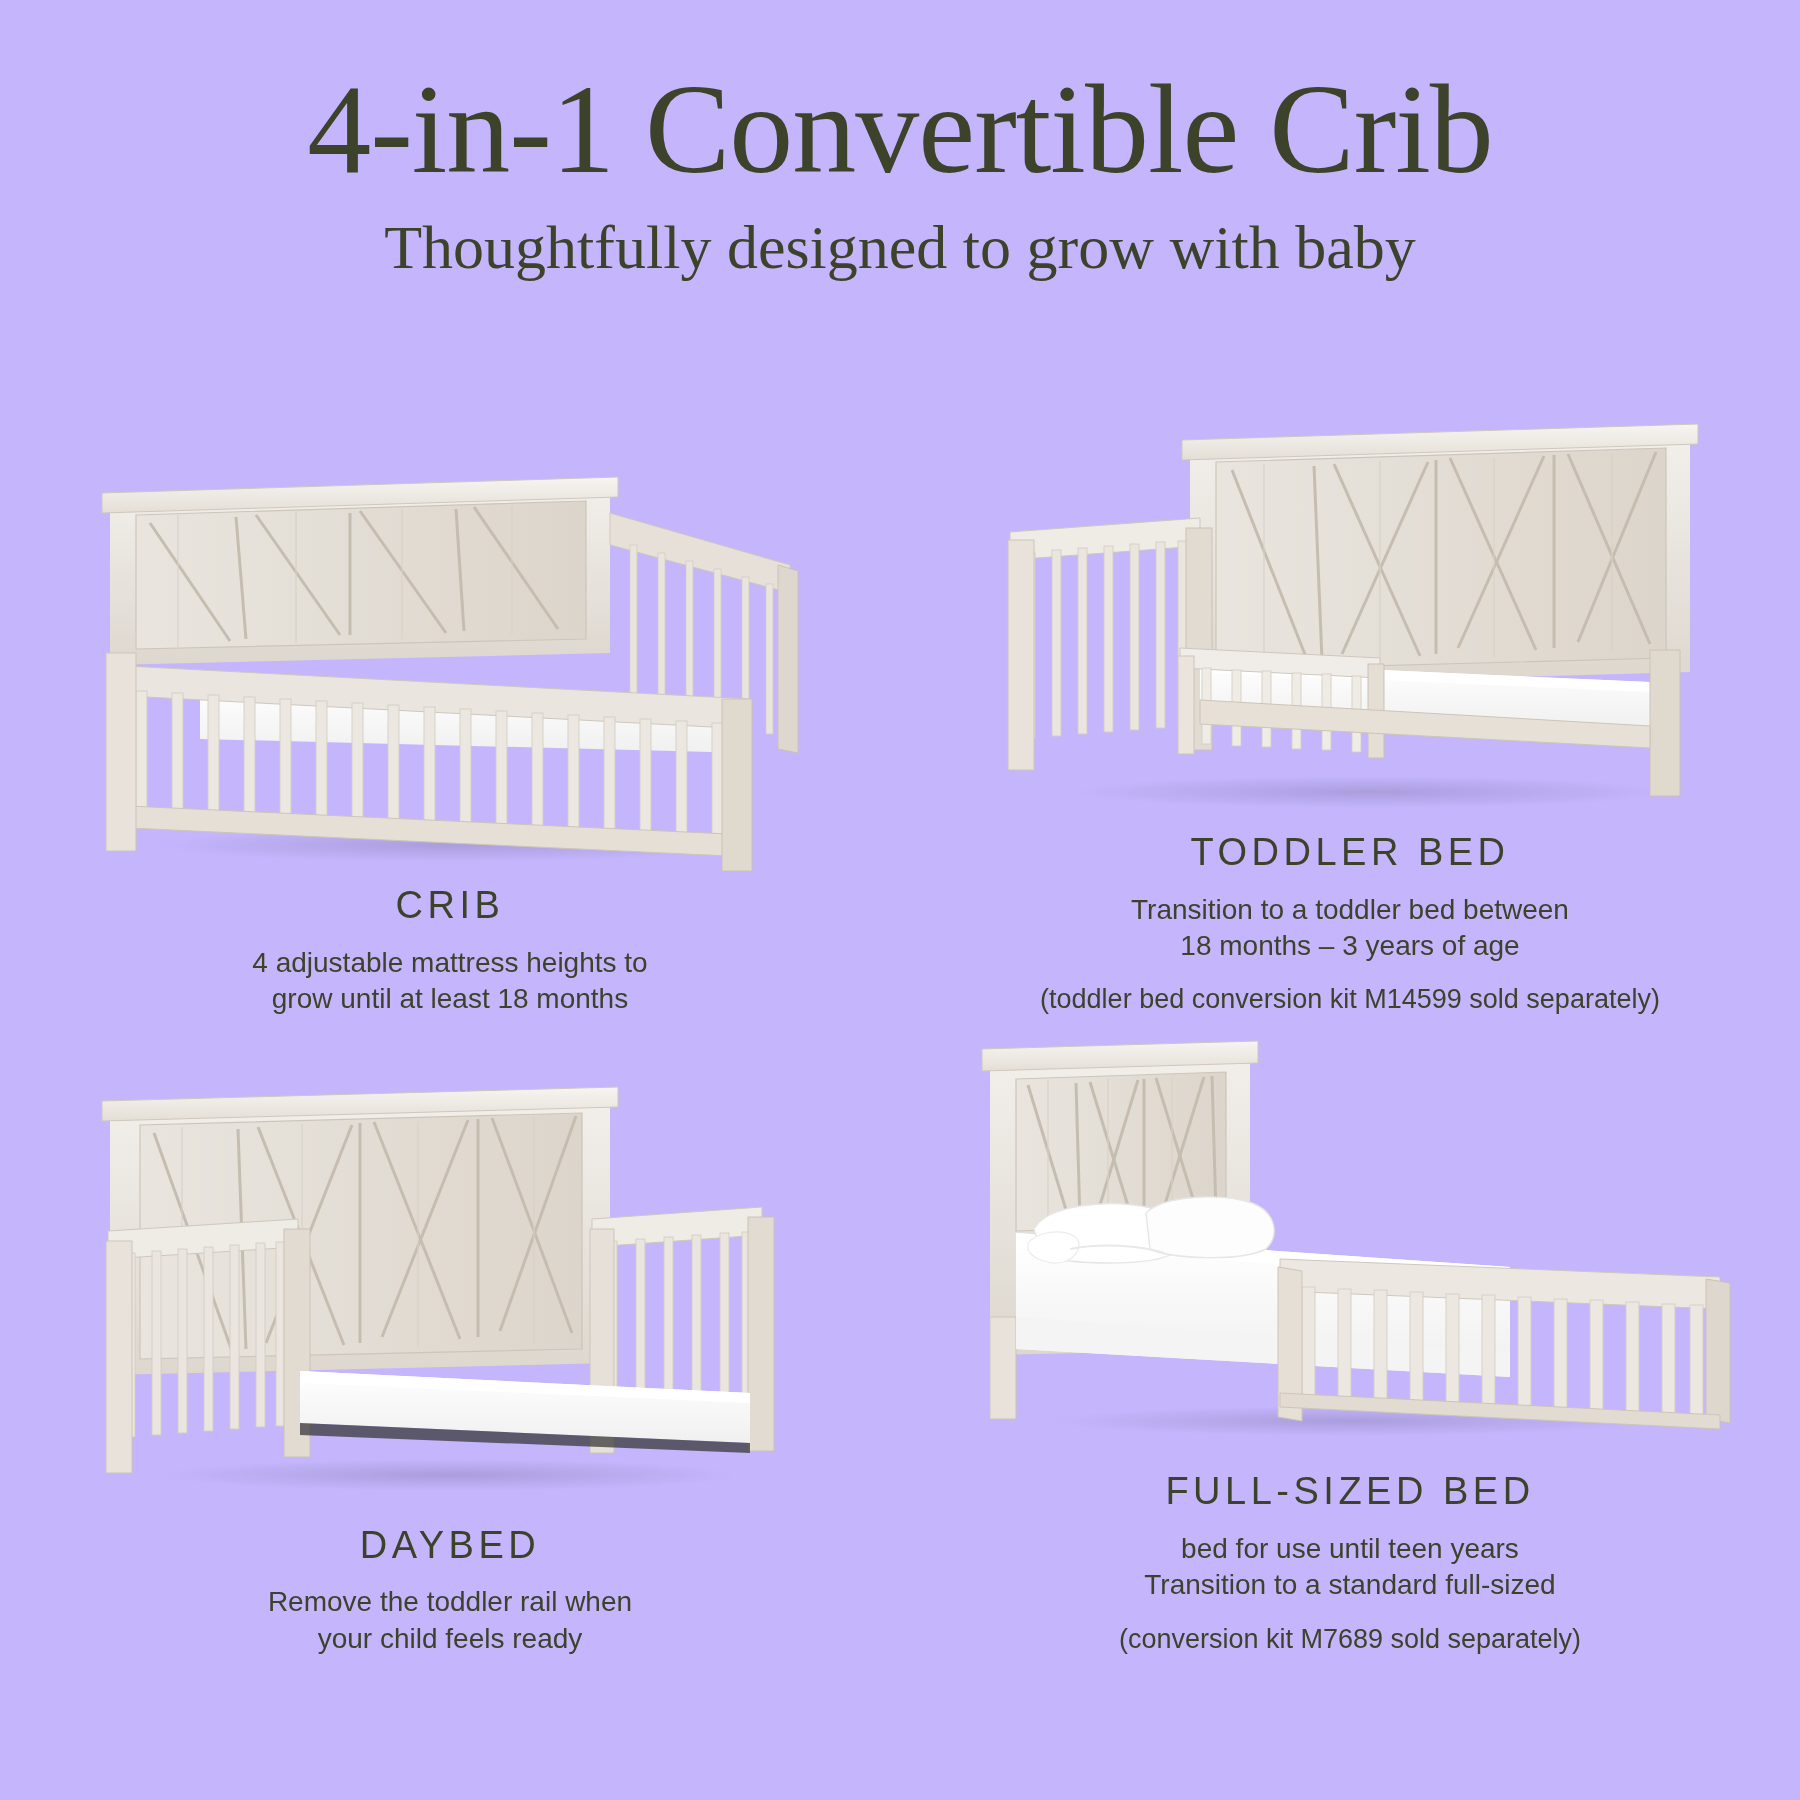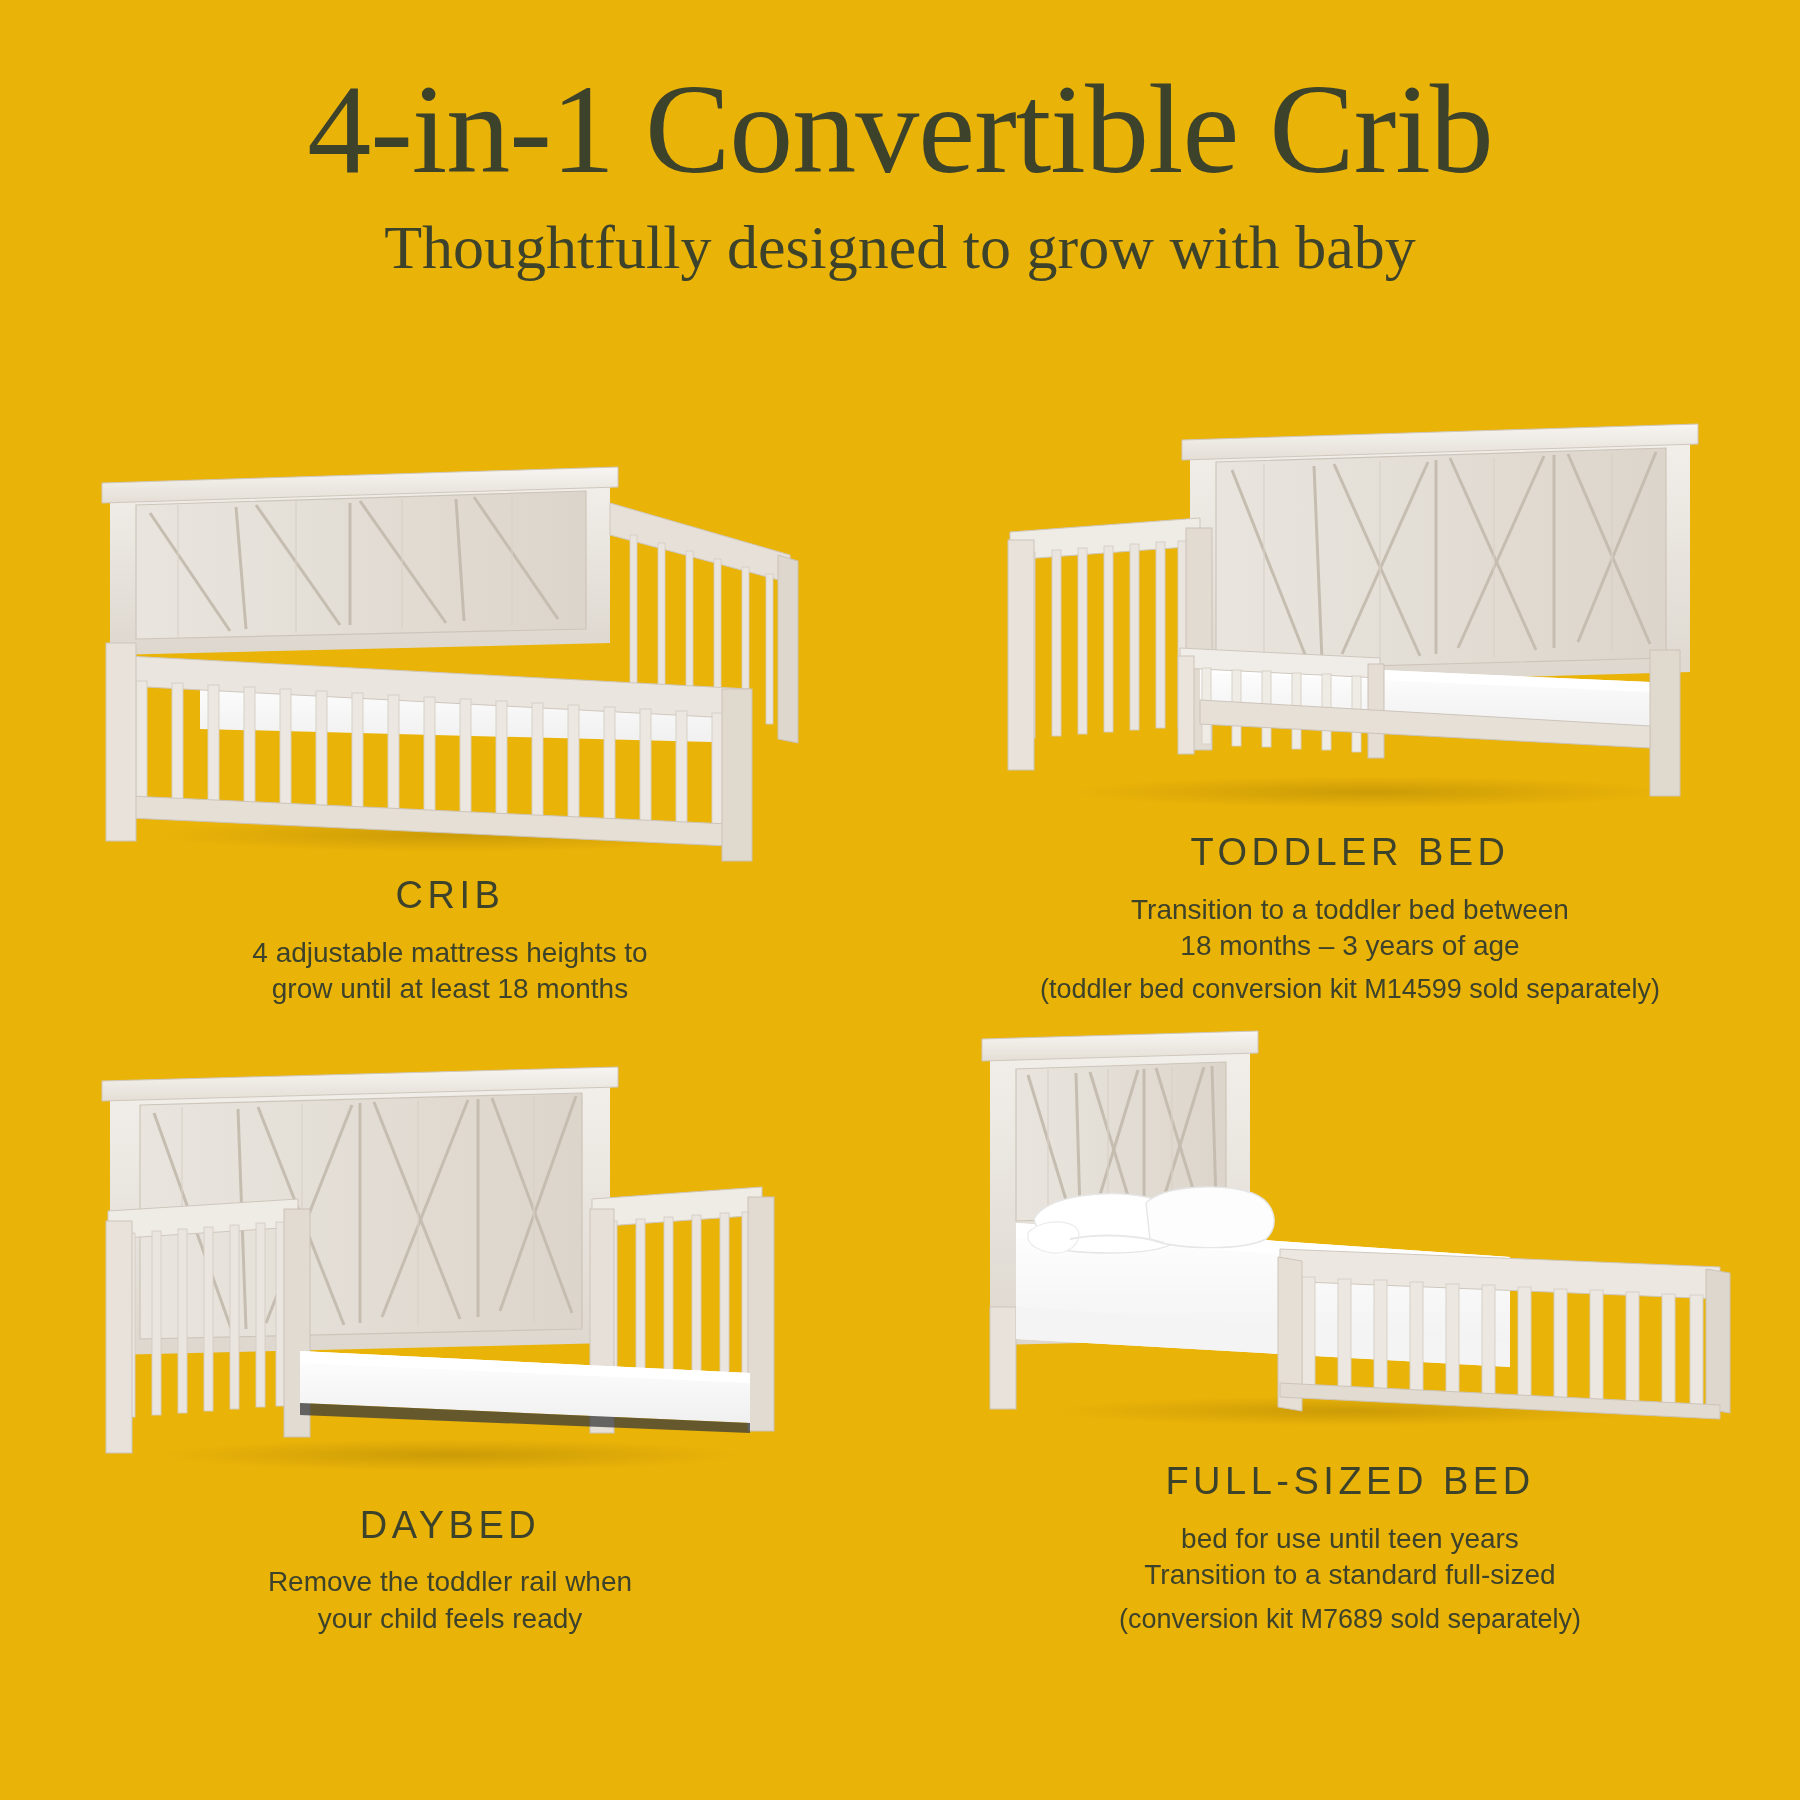--- a/index.html
+++ b/index.html
@@ -3,21 +3,21 @@
 <meta charset="utf-8">
 <style>
   html,body{margin:0;padding:0;background:#ffffff;}
   body{
     width:1800px;height:1800px;
     font-family:"Liberation Sans", sans-serif;
     color:#3d422b;
     overflow:hidden;
     position:relative;
   }
-  .page{width:1800px;height:1800px;position:relative;background:#eab308;}
+  .page{width:1800px;height:1800px;position:relative;background:#c4b5fd;}
 
   
   .header{padding-top:64px;text-align:center;}
   .title{
     font-family:"Liberation Serif", serif;
     font-size:128px;
     line-height:1.02;
     font-weight:400;
     letter-spacing:-1px;
     color:#3d422b;
@@ -70,21 +70,21 @@
     font-size:28px;
     line-height:1.30;
     color:#3d422b;
     margin:0;
     font-weight:400;
   }
   .cap-note{
     font-size:27px;
     line-height:1.3;
     color:#3d422b;
-    margin:8px 0 0 0;
+    margin:18px 0 0 0;
     font-weight:400;
   }
   .row2 .figure{height:440px;}
   .row2 .cap{margin-top:12px;}
 </style>
 </head>
 <body>
 
 <div class="page">
 

